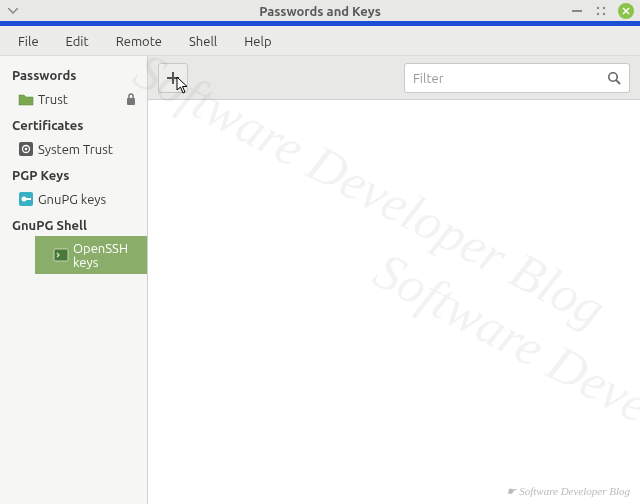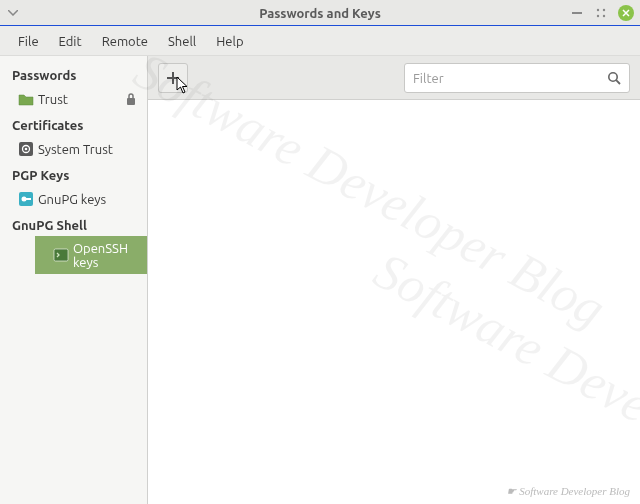--- a/index.html
+++ b/index.html
@@ -1,25 +1,25 @@
 <!DOCTYPE html>
 <html><head>
 <meta charset="utf-8">
 <style>
   * { box-sizing: border-box; margin: 0; padding: 0; font-family: "Ubuntu", "Cantarell", sans-serif; }
   body { width: 640px; height: 504px; background: #f0f0f0; overflow: hidden; position: relative; }
   
-  .titlebar { height: 26px; background: #e8e8e6; display: flex; align-items: center; position: relative; border-bottom: 1px solid #1d4ed8; }
+  .titlebar { height: 26px; background: #e8e8e6; display: flex; align-items: center; position: relative; border-bottom: 5px solid #1d4ed8; }
   .titlebar-left { position: absolute; left: 8px; color: #888; font-size: 12px; }
   .titlebar-title { flex: 1; text-align: center; font-size: 13px; font-weight: bold; color: #5a5a5a; }
   .titlebar-controls { position: absolute; right: 6px; display: flex; gap: 10px; align-items: center; }
   .win-btn { width: 14px; height: 14px; display: flex; align-items: center; justify-content: center; color: #888; font-size: 12px; }
   .win-close { width: 16px; height: 16px; border-radius: 50%; background: #8bc34a; color: #fff; font-size: 10px; display: flex; align-items: center; justify-content: center; }
   
-  .menubar { height: 30px; background: #ececea; display: flex; align-items: center; padding: 0 8px; gap: 0; border-bottom: 1px solid #dcdcda; }
+  .menubar { height: 30px; background: #ececea; display: flex; align-items: center; padding: 0 8px; gap: 7px; border-bottom: 1px solid #dcdcda; }
   .menu-item { padding: 5px 10px; font-size: 13px; color: #3a3a3a; cursor: pointer; }
   
   .content { display: flex; height: calc(504px - 26px - 30px); }
   
   .sidebar { width: 148px; background: #f6f6f4; border-right: 1px solid #d0d0ce; overflow-y: auto; padding-top: 6px; }
   .sidebar-heading { font-size: 13px; font-weight: bold; color: #3a3a3a; padding: 6px 10px 4px 12px; }
   .sidebar-item { display: flex; align-items: center; padding: 5px 8px 5px 18px; font-size: 13px; color: #3a3a3a; cursor: pointer; position: relative; }
   .sidebar-item.selected { background: #8aad69; color: #fff; margin-left: 35px; }
   .sidebar-item .icon { width: 16px; height: 16px; margin-right: 4px; display: inline-flex; align-items: center; justify-content: center; }
   .sidebar-item .lock { position: absolute; right: 10px; color: #777; }

